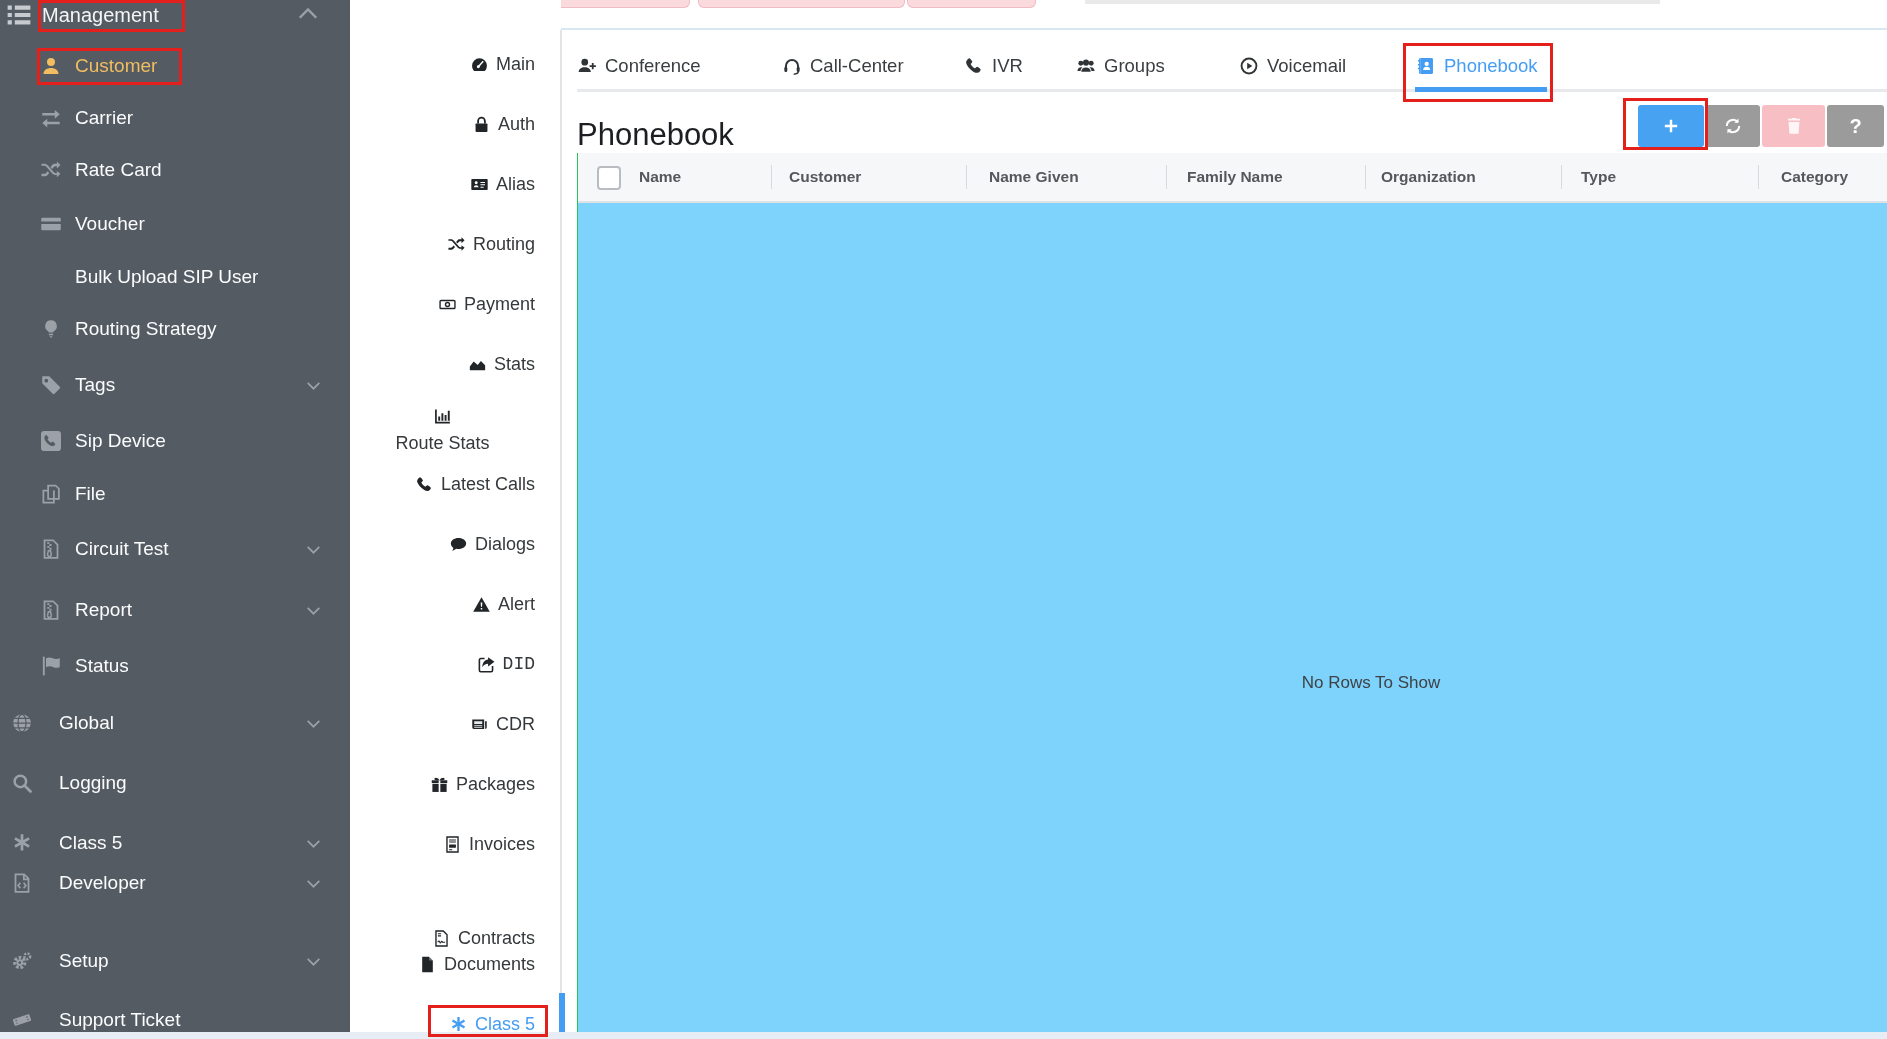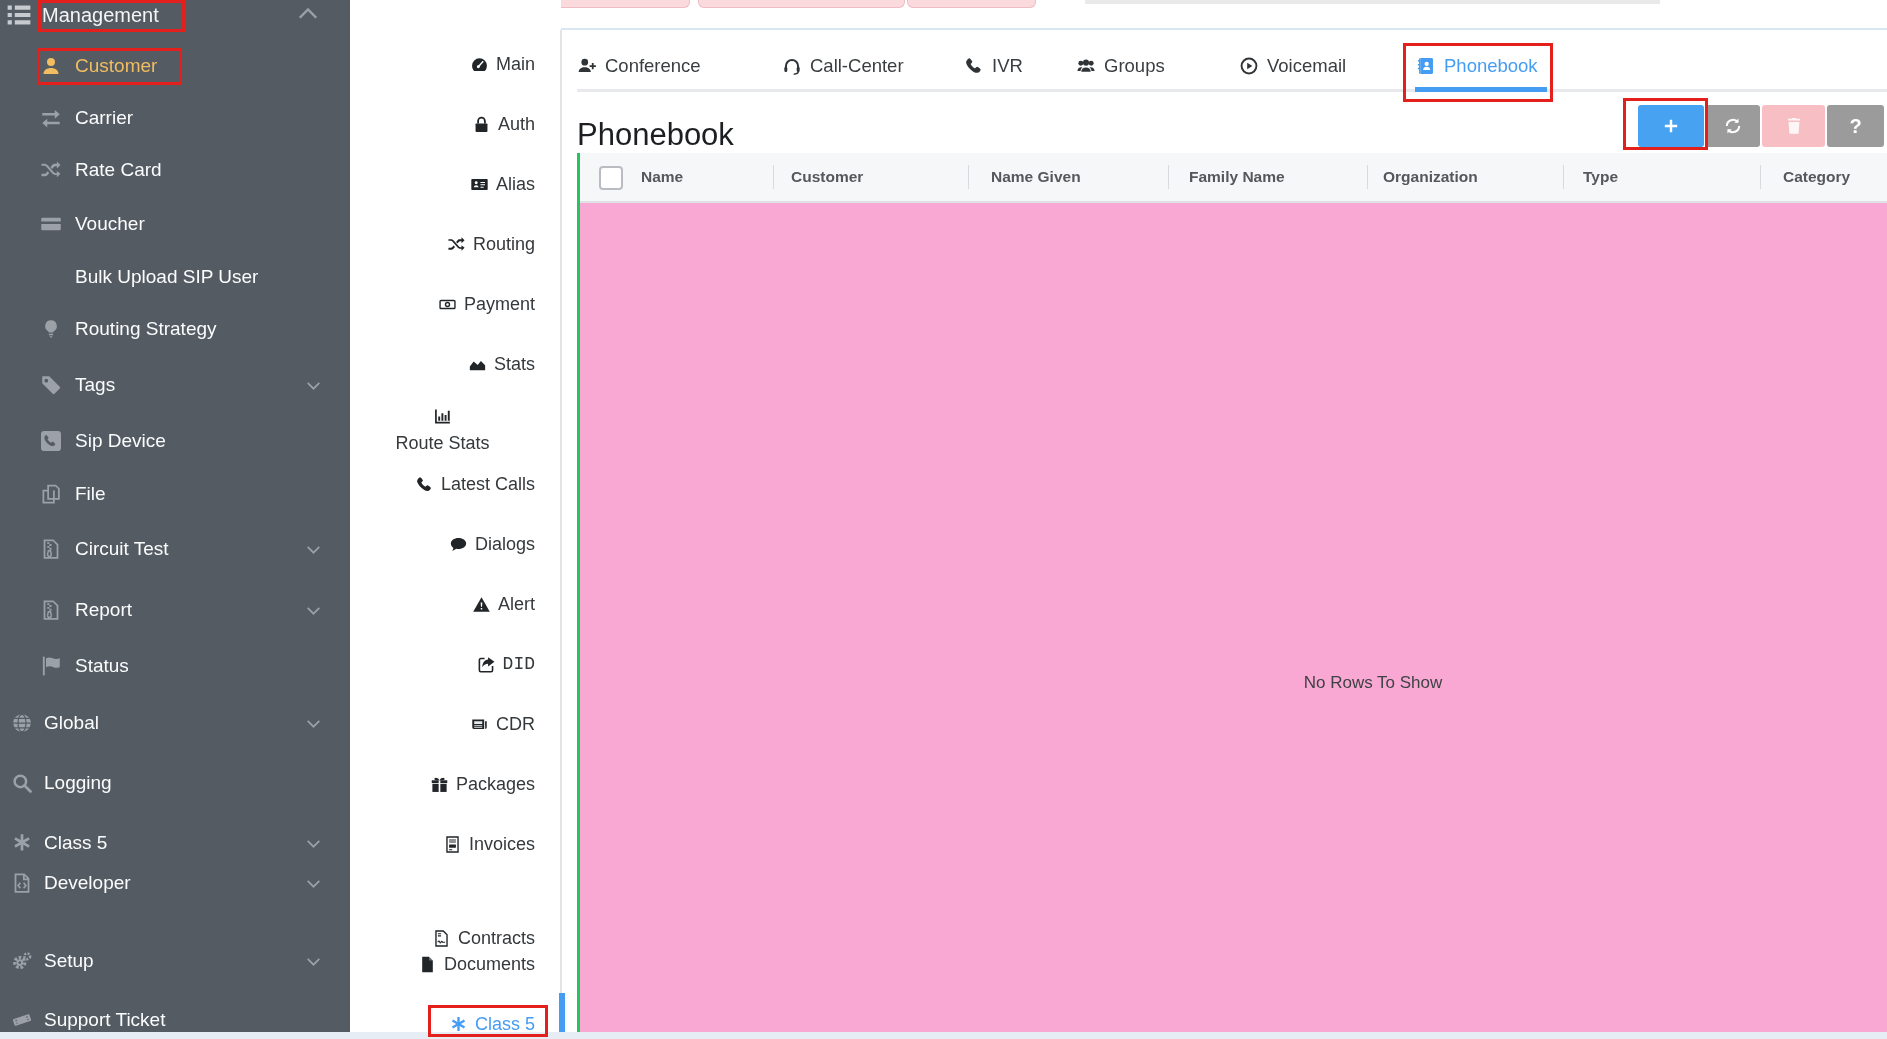--- a/index.html
+++ b/index.html
@@ -15,21 +15,21 @@
   .sb-header .sb-title{margin-left:10px;font-size:20px;}
   .scroll-up{position:absolute;left:296px;top:2px;font-size:24px;color:#9ba0a6;}
   .s-item{position:absolute;left:0;right:0;height:38px;display:flex;align-items:center;
           color:#fbfcfd;font-size:19px;cursor:default;}
   .s-item.lvl2{padding-left:36px;}
   .s-item.lvl1{padding-left:8px;}
   .s-icon{width:30px;display:flex;justify-content:center;align-items:center;color:#9ca1a7;flex:none;}
   .s-icon .ic{font-size:20px;}
   .lvl1 .s-icon{width:28px;}
   .s-label{margin-left:9px;white-space:nowrap;}
-  .lvl1 .s-label{margin-left:8px;}
+  .lvl1 .s-label{margin-left:23px;}
   .s-chev{position:absolute;right:28px;color:#9ca1a7;font-size:17px;}
   .s-item.hl,.s-item.hl .s-icon{color:#f1bd60;}
 
   
   .submenu{position:absolute;left:350px;top:0;width:211px;height:1039px;background:#fff;}
   .m-item{position:absolute;left:0;right:0;height:60px;display:flex;align-items:center;
           justify-content:flex-end;padding-right:26px;font-size:18px;color:#35393c;gap:8px;}
   .m-item .ic{font-size:17px;color:#212528;}
   .m-item.active{color:#459df3;}
   .m-item.active .ic{color:#459df3;}
@@ -49,22 +49,22 @@
   .toolbar{position:absolute;left:1638px;top:105px;display:flex;gap:2px;}
   .btn{height:42px;border:none;border-radius:3px;display:flex;align-items:center;
        justify-content:center;color:#fff;font-size:20px;font-weight:bold;padding:0;}
   .btn .ic{font-size:18px;}
   .btn.blue{background:#47a2f2;}
   .btn.gray{background:#9b9b9b;}
   .btn.pink{background:#f7bfc3;}
   .btn.pink .ic{opacity:.85;}
 
   
-  .grid{position:absolute;left:577px;top:153px;right:0;bottom:7px;background:#f9a8d4;
-        border-left:3px solid #22c55e;}
+  .grid{position:absolute;left:577px;top:153px;right:0;bottom:7px;background:#7dd3fc;
+        border-left:1px solid #22c55e;}
   .grid-header{position:absolute;left:0;right:0;top:0;height:48px;background:#f6f7f8;
                border-bottom:2px solid #dfe2e5;}
   .gh-label{position:absolute;top:0;line-height:48px;font-size:15.5px;font-weight:600;color:#54585c;white-space:nowrap;}
   .gh-sep{position:absolute;top:12px;width:1px;height:24px;background:#d8dadd;}
   .gh-check{position:absolute;left:19px;top:13px;width:20px;height:20px;background:#fff;
             border:2px solid #b9bcc0;border-radius:4px;}
   .no-rows{position:absolute;left:693px;top:520px;width:200px;text-align:center;
            font-size:17px;color:#3f4245;}
 
   

